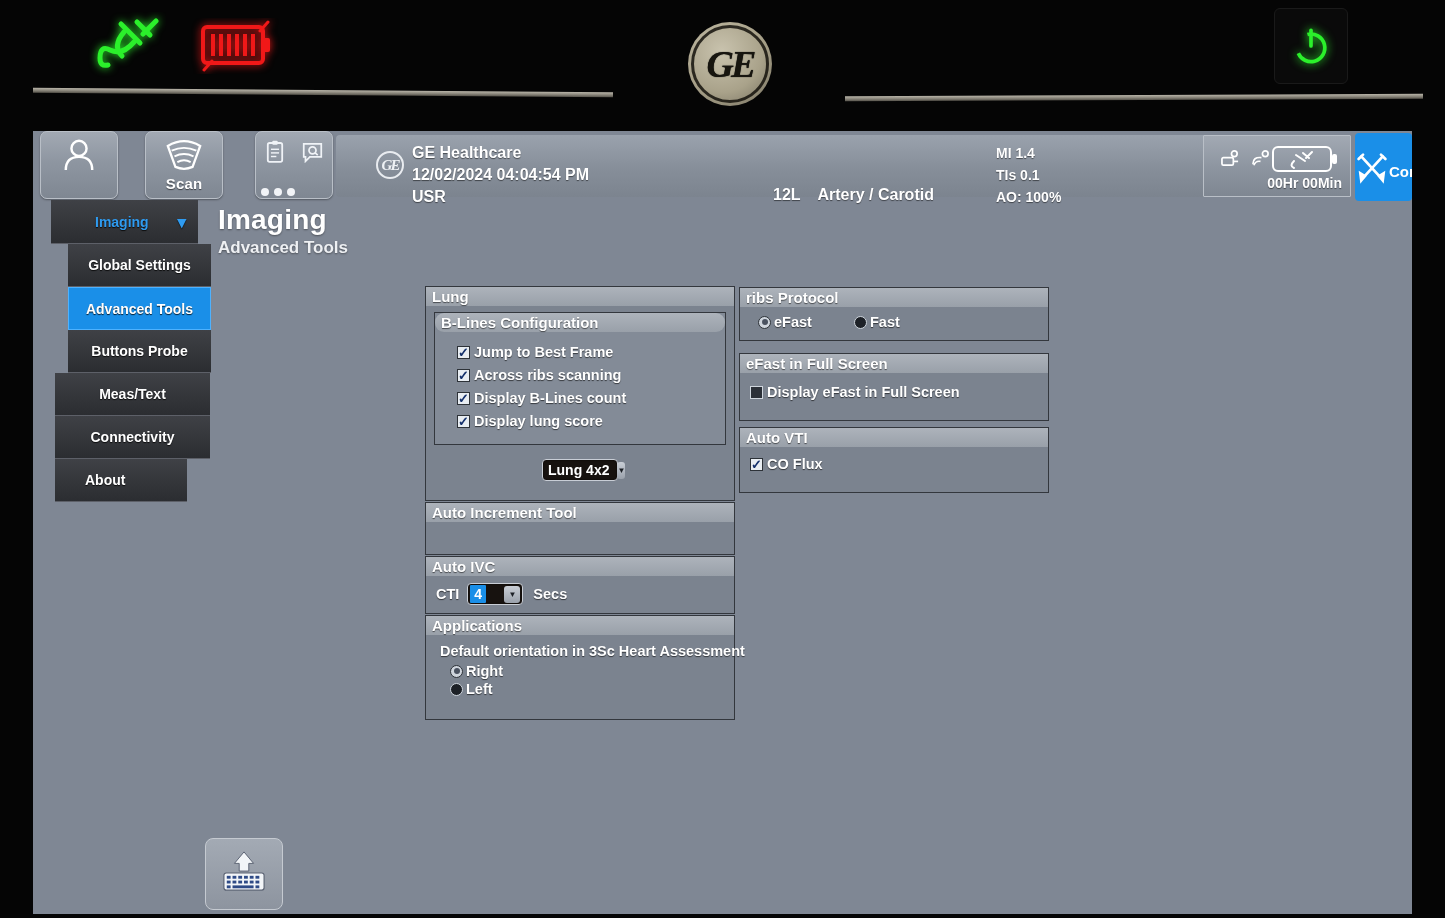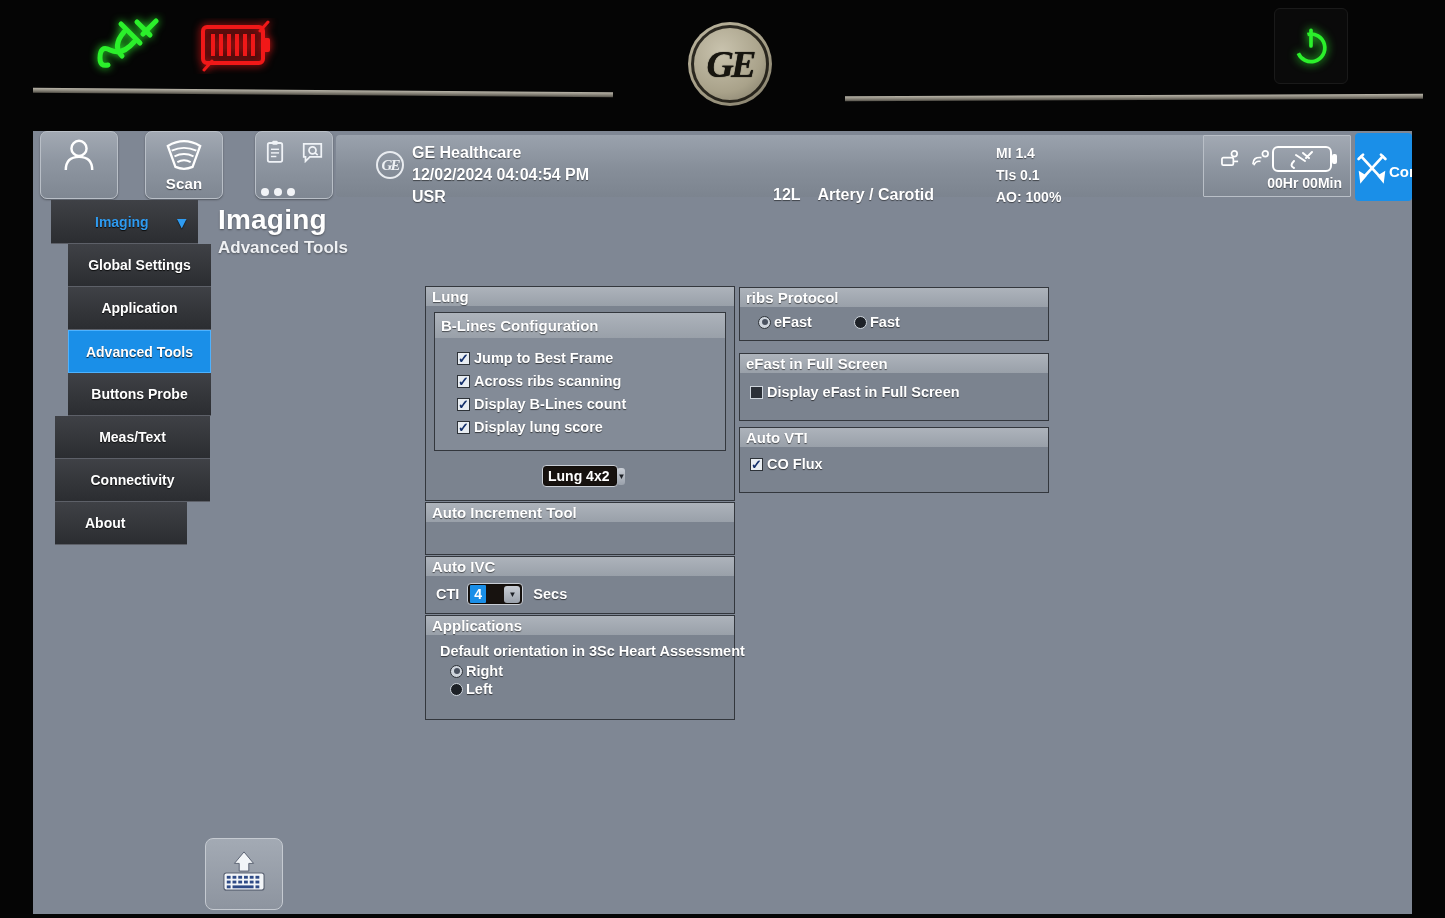--- a/index.html
+++ b/index.html
@@ -453,23 +453,20 @@
     </div>
 
     <div id="sidebar">
       <div class="side-item group">
         <span>Imaging</span>
         <span class="chev">▾</span>
       </div>
       <div class="side-item sub">
         <span>Global Settings</span>
       </div>
-      <div class="side-item sub">
-        <span>Application</span>
-      </div>
       <div class="side-item sub active">
         <span>Advanced Tools</span>
       </div>
       <div class="side-item sub">
         <span>Buttons Probe</span>
       </div>
       <div class="side-item lone">
         <span>Meas/Text</span>
       </div>
       <div class="side-item lone">
@@ -477,21 +474,21 @@
       </div>
       <div class="side-item lone last">
         <span>About</span>
       </div>
     </div>
 
     <div class="panel" style="left:392px; top:155px; width:310px; height:215px;">
       <div class="panel-title">Lung</div>
       <div class="panel-body" style="padding:6px 8px;">
         <div style="border:1px solid #33373d; background:#838b97;">
-          <div class="panel-title" style="height:25px;">B-Lines Configuration</div>
+          <div class="panel-title" style="height:19px;border-radius:9px;">B-Lines Configuration</div>
           <div style="padding:5px 12px 8px 22px;">
             <div class="opt-row">
               <span class="cbox">
                   <span class="tick">✓</span>
                 </span>
               <span class="opt-label">Jump to Best Frame</span>
             </div>
             <div class="opt-row">
               <span class="cbox">
                   <span class="tick">✓</span>

